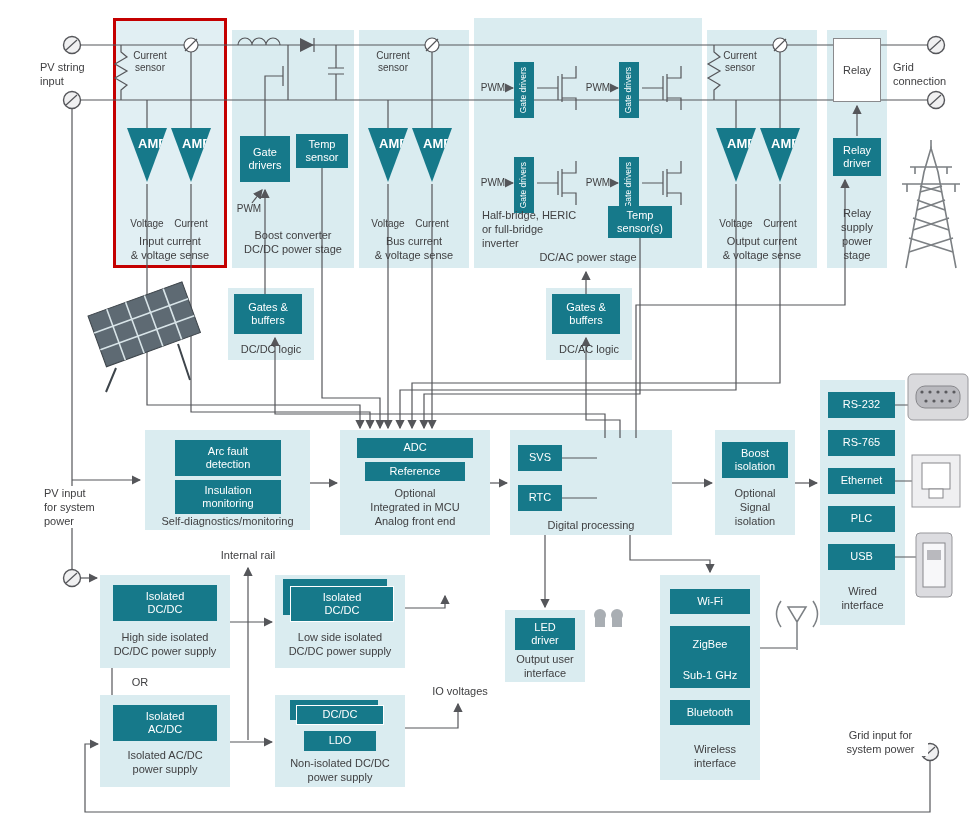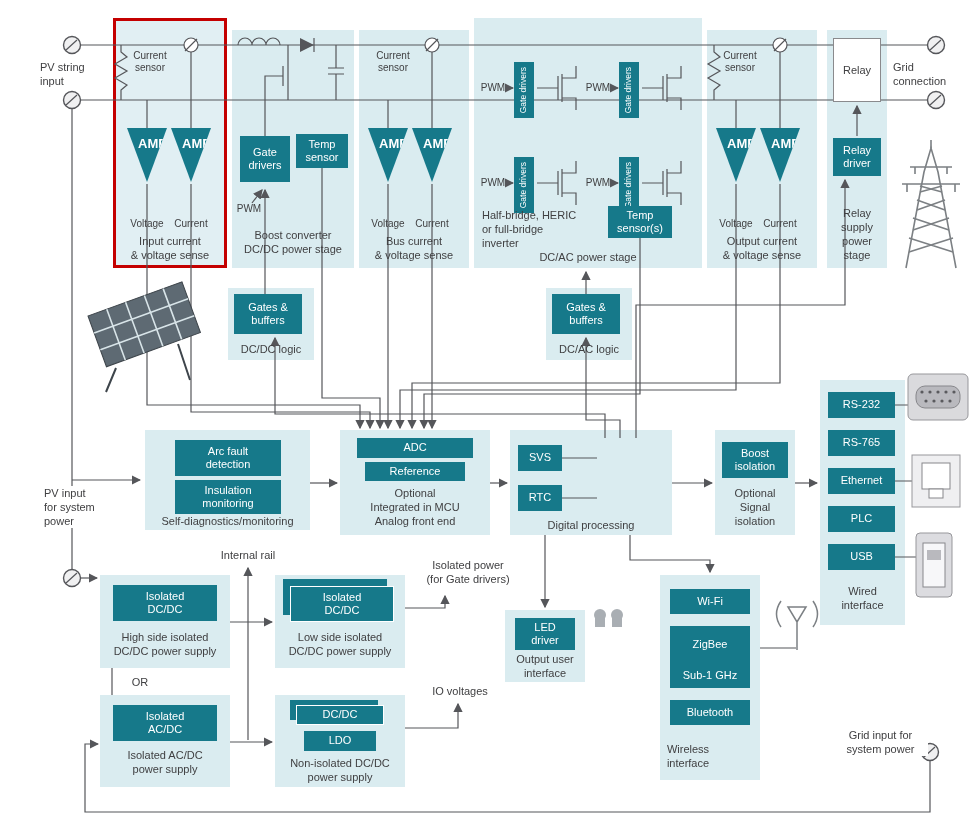--- a/index.html
+++ b/index.html
@@ -368,30 +368,26 @@
   </div>
   <div class="lbl" style="left:505px;top:652px;width:80px">
     <span class="ln">Output user</span>
       <span class="ln">interface</span>
   </div>
 
   <div class="box" style="left:670px;top:589px;width:80px;height:25px">Wi-Fi</div>
   <div class="box" style="left:670px;top:626px;width:80px;height:37px">ZigBee</div>
   <div class="box" style="left:670px;top:663px;width:80px;height:25px">Sub-1 GHz</div>
   <div class="box" style="left:670px;top:700px;width:80px;height:25px">Bluetooth</div>
-  <div class="lbl" style="left:648px;top:742px;width:80px">
+  <div class="lbl" style="left:675px;top:742px;width:80px">
     <span class="ln">Wireless</span>
       <span class="ln">interface</span>
   </div>
 
   <div class="lbl bg" style="left:203px;top:548px;width:90px">Internal rail</div>
-  <div class="lbl bg" style="left:407px;top:558px;width:122px">
-    <span class="ln">Isolated power</span>
-      <span class="ln">(for Gate drivers)</span>
-  </div>
   <div class="lbl bg" style="left:418px;top:684px;width:84px">IO voltages</div>
   <div class="lbl bg" style="left:122px;top:675px;width:36px">OR</div>
   <div class="lbl bg left" style="left:44px;top:486px;width:62px">
     <span class="ln">PV input</span>
       <span class="ln">for system</span>
       <span class="ln">power</span>
   </div>
   <div class="lbl bg" style="left:833px;top:728px;width:95px">
     <span class="ln">Grid input for</span>
       <span class="ln">system power</span>

